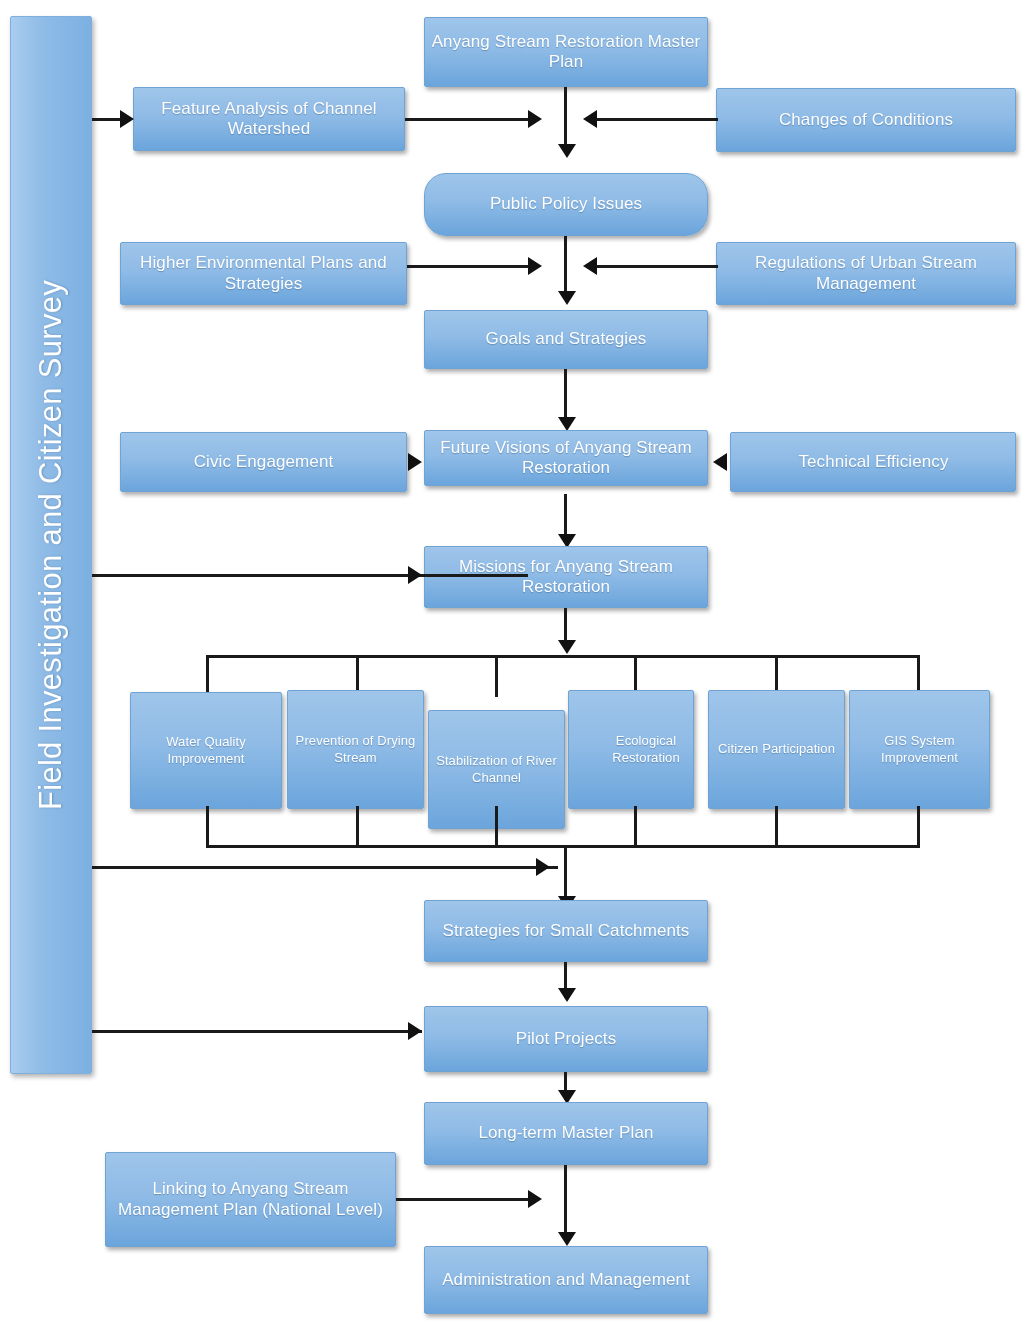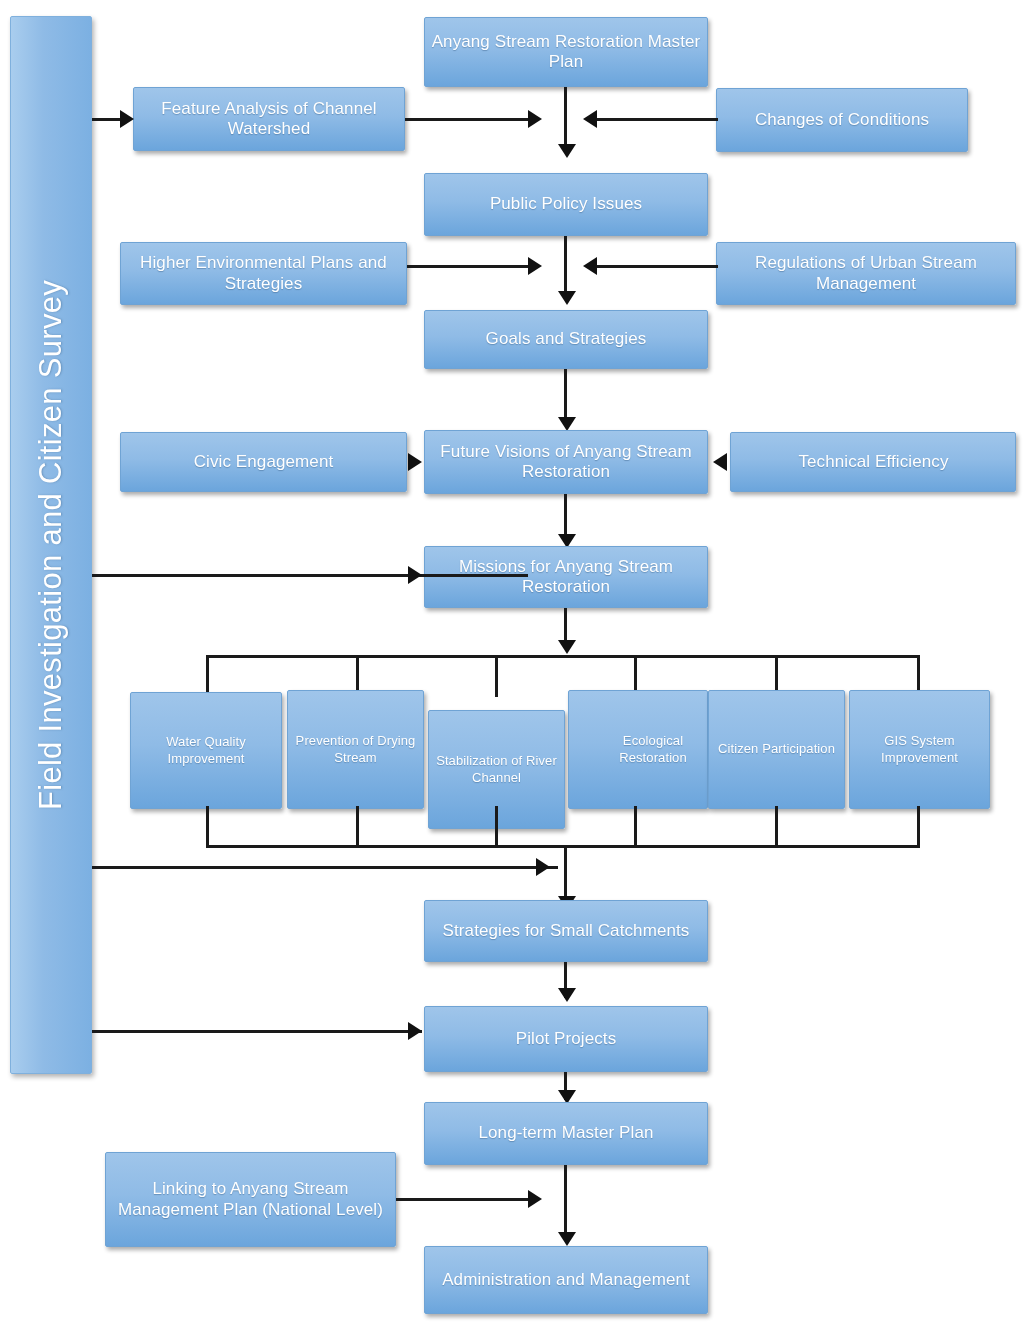--- a/index.html
+++ b/index.html
@@ -100,35 +100,35 @@
 <div id="canvas">
 
   <div id="left-banner" style="left:10px; top:16px; width:80px; height:1056px;">
     <span class="vlabel">Field Investigation and Citizen Survey</span>
   </div>
 
   <div class="nodebox" style="left:424px; top:17px; width:284px; height:70px;text-align:center;">Anyang Stream Restoration Master Plan</div>
 
   <div class="nodebox" style="left:133px; top:87px; width:272px; height:64px;">Feature Analysis of Channel Watershed</div>
 
-  <div class="nodebox" style="left:716px; top:88px; width:252px; height:64px;">Changes of Conditions</div>
+  <div class="nodebox" style="left:716px; top:88px; width:300px; height:64px;">Changes of Conditions</div>
 
   <div class="hline" style="left:92px; top:118px; width:30px;"></div>
   <div class="arrow-r" style="left:120px; top:110px;"></div>
 
   <div class="hline" style="left:405px; top:118px; width:125px;"></div>
   <div class="arrow-r" style="left:528px; top:110px;"></div>
 
   <div class="hline" style="left:597px; top:118px; width:121px;"></div>
   <div class="arrow-l" style="left:583px; top:110px;"></div>
 
   <div class="vline" style="left:564px; top:87px; height:62px;"></div>
   <div class="arrow-d" style="left:558px; top:144px;"></div>
 
-  <div class="nodebox" style="left:424px; top:173px; width:284px; height:63px;">Public Policy Issues</div>
+  <div class="nodebox" style="left:424px; top:173px; width:284px; height:63px;border-radius:22px;">Public Policy Issues</div>
 
   <div class="nodebox" style="left:120px; top:242px; width:287px; height:63px;">Higher Environmental Plans and Strategies</div>
 
   <div class="nodebox" style="left:716px; top:242px; width:300px; height:63px;">Regulations of Urban Stream Management</div>
 
   <div class="hline" style="left:407px; top:265px; width:123px;"></div>
   <div class="arrow-r" style="left:528px; top:257px;"></div>
 
   <div class="hline" style="left:597px; top:265px; width:121px;"></div>
   <div class="arrow-l" style="left:583px; top:257px;"></div>
@@ -136,21 +136,21 @@
   <div class="vline" style="left:564px; top:236px; height:60px;"></div>
   <div class="arrow-d" style="left:558px; top:291px;"></div>
 
   <div class="nodebox" style="left:424px; top:310px; width:284px; height:59px;">Goals and Strategies</div>
 
   <div class="vline" style="left:564px; top:369px; height:54px;"></div>
   <div class="arrow-d" style="left:558px; top:417px;"></div>
 
   <div class="nodebox" style="left:120px; top:432px; width:287px; height:60px;">Civic Engagement</div>
 
-  <div class="nodebox" style="left:424px; top:430px; width:284px; height:64px;">Future Visions of Anyang Stream Restoration</div>
+  <div class="nodebox" style="left:424px; top:430px; width:284px; height:56px;">Future Visions of Anyang Stream Restoration</div>
 
   <div class="nodebox" style="left:730px; top:432px; width:286px; height:60px;padding-left:7px;">Technical Efficiency</div>
 
   <div class="arrow-r" style="left:408px; top:453px;"></div>
   <div class="arrow-l" style="left:713px; top:453px;"></div>
 
   <div class="vline" style="left:564px; top:494px; height:46px;"></div>
   <div class="arrow-d" style="left:558px; top:534px;"></div>
 
   <div class="nodebox" style="left:424px; top:546px; width:284px; height:62px;">Missions for Anyang Stream Restoration</div>
@@ -165,21 +165,21 @@
   <div class="bracket-line" style="left:206px; top:655px; width:3px; height:42px;"></div>
   <div class="bracket-line" style="left:356px; top:655px; width:3px; height:42px;"></div>
   <div class="bracket-line" style="left:495px; top:655px; width:3px; height:42px;"></div>
   <div class="bracket-line" style="left:634px; top:655px; width:3px; height:42px;"></div>
   <div class="bracket-line" style="left:775px; top:655px; width:3px; height:42px;"></div>
   <div class="bracket-line" style="left:917px; top:655px; width:3px; height:42px;"></div>
 
   <div class="nodebox small" style="left:130px; top:692px; width:152px; height:117px;">Water Quality Improvement</div>
   <div class="nodebox small" style="left:287px; top:690px; width:137px; height:119px;">Prevention of Drying Stream</div>
   <div class="nodebox small" style="left:428px; top:690px; width:137px; height:119px;margin-top:20px;">Stabilization of River Channel</div>
-  <div class="nodebox small" style="left:568px; top:690px; width:140px; height:119px;padding-left:36px;">Ecological Restoration</div>
+  <div class="nodebox small" style="left:568px; top:690px; width:126px; height:119px;padding-left:36px;">Ecological Restoration</div>
   <div class="nodebox small" style="left:708px; top:690px; width:137px; height:119px;">Citizen Participation</div>
   <div class="nodebox small" style="left:849px; top:690px; width:141px; height:119px;">GIS System Improvement</div>
 
   <div class="bracket-line" style="left:206px; top:806px; width:3px; height:42px;"></div>
   <div class="bracket-line" style="left:356px; top:806px; width:3px; height:42px;"></div>
   <div class="bracket-line" style="left:495px; top:806px; width:3px; height:42px;"></div>
   <div class="bracket-line" style="left:634px; top:806px; width:3px; height:42px;"></div>
   <div class="bracket-line" style="left:775px; top:806px; width:3px; height:42px;"></div>
   <div class="bracket-line" style="left:917px; top:806px; width:3px; height:42px;"></div>
   <div class="bracket-line" style="left:206px; top:845px; width:714px; height:3px;"></div>

